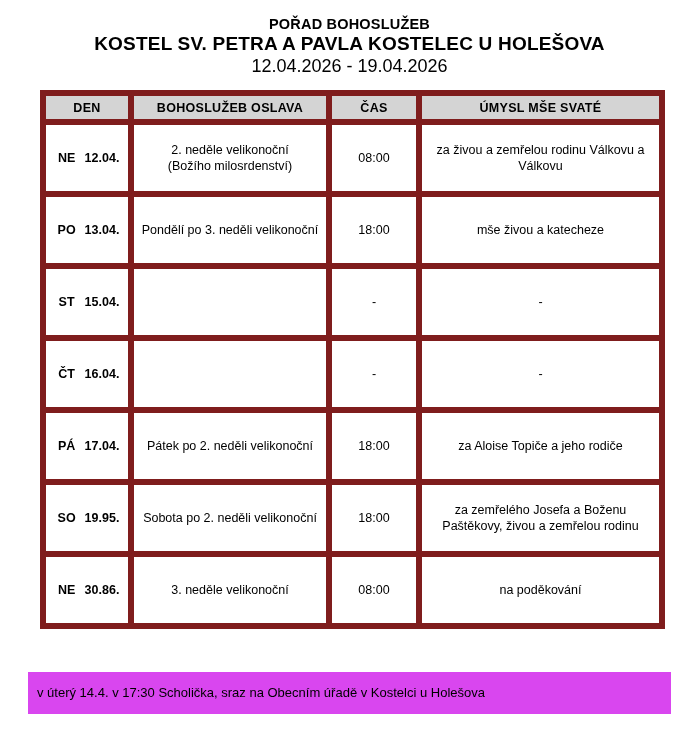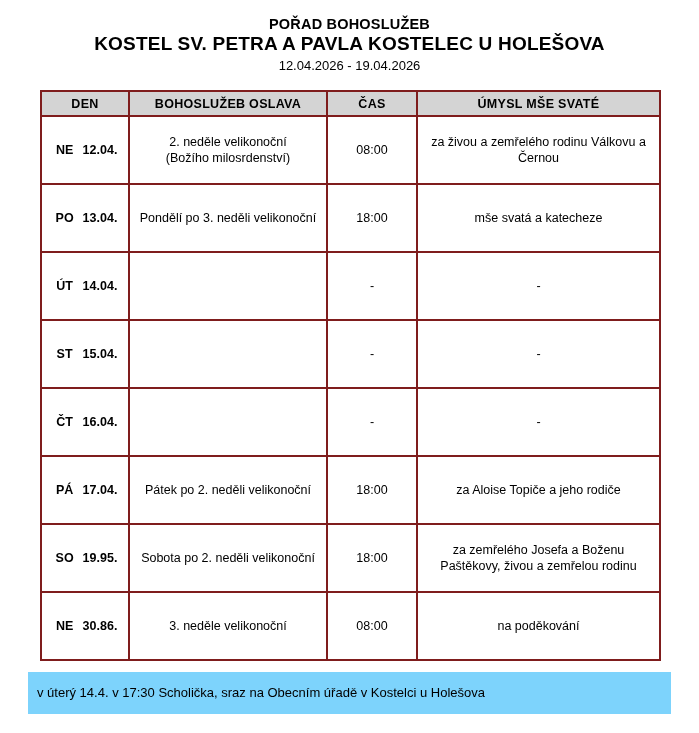--- a/index.html
+++ b/index.html
@@ -30,37 +30,37 @@
     letter-spacing: 0.2px;
     line-height: 20px;
   }
   .header .line2 {
     font-size: 19px;
     font-weight: bold;
     letter-spacing: 0.2px;
     line-height: 20px;
   }
   .header .line3 {
-    font-size: 13px;
+    font-size: 18px;
     font-weight: normal;
     line-height: 20px;
     padding-top: 2px;
   }
 
   .table-wrap {
     margin: 14px 40px 0 40px;
   }
   table.schedule {
     border-collapse: collapse;
     width: 619px;
     table-layout: fixed;
   }
   table.schedule th,
   table.schedule td {
-    border: 2px solid #7f1d1d;
+    border: 6px solid #7f1d1d;
     vertical-align: middle;
   }
   table.schedule thead th {
     background: #d4d4d4;
     font-size: 12.5px;
     font-weight: bold;
     text-align: center;
     height: 21px;
     padding: 1px 2px;
     letter-spacing: 0.3px;
@@ -95,21 +95,21 @@
   td.lit { font-size: 12.5px; }
   td.cas { font-size: 12.5px; }
   td.umysl { font-size: 12.5px; }
 
   .footer-note {
     position: absolute;
     left: 28px;
     top: 672px;
     width: 643px;
     height: 42px;
-    background: #7dd3fc;
+    background: #d946ef;
     font-size: 13px;
     line-height: 42px;
     padding-left: 9px;
     box-sizing: border-box;
     white-space: nowrap;
     overflow: hidden;
   }
 </style>
 </head>
 <body>
@@ -136,33 +136,27 @@
           <th>BOHOSLUŽEB OSLAVA</th>
           <th>ČAS</th>
           <th>ÚMYSL MŠE SVATÉ</th>
         </tr>
       </thead>
       <tbody>
           <tr>
             <td class="day"><span class="dow">NE</span><span class="date">12.04.</span></td>
             <td class="lit">2. neděle velikonoční<br>(Božího milosrdenství)</td>
             <td class="cas">08:00</td>
-            <td class="umysl">za živou a zemřelého rodinu Válkovu a Černou</td>
+            <td class="umysl">za živou a zemřelou rodinu Válkovu a Válkovu</td>
           </tr>
           <tr>
             <td class="day"><span class="dow">PO</span><span class="date">13.04.</span></td>
             <td class="lit">Pondělí po 3. neděli velikonoční</td>
             <td class="cas">18:00</td>
-            <td class="umysl">mše svatá a katecheze</td>
-          </tr>
-          <tr>
-            <td class="day"><span class="dow">ÚT</span><span class="date">14.04.</span></td>
-            <td class="lit"></td>
-            <td class="cas">-</td>
-            <td class="umysl">-</td>
+            <td class="umysl">mše živou a katecheze</td>
           </tr>
           <tr>
             <td class="day"><span class="dow">ST</span><span class="date">15.04.</span></td>
             <td class="lit"></td>
             <td class="cas">-</td>
             <td class="umysl">-</td>
           </tr>
           <tr>
             <td class="day"><span class="dow">ČT</span><span class="date">16.04.</span></td>
             <td class="lit"></td>

